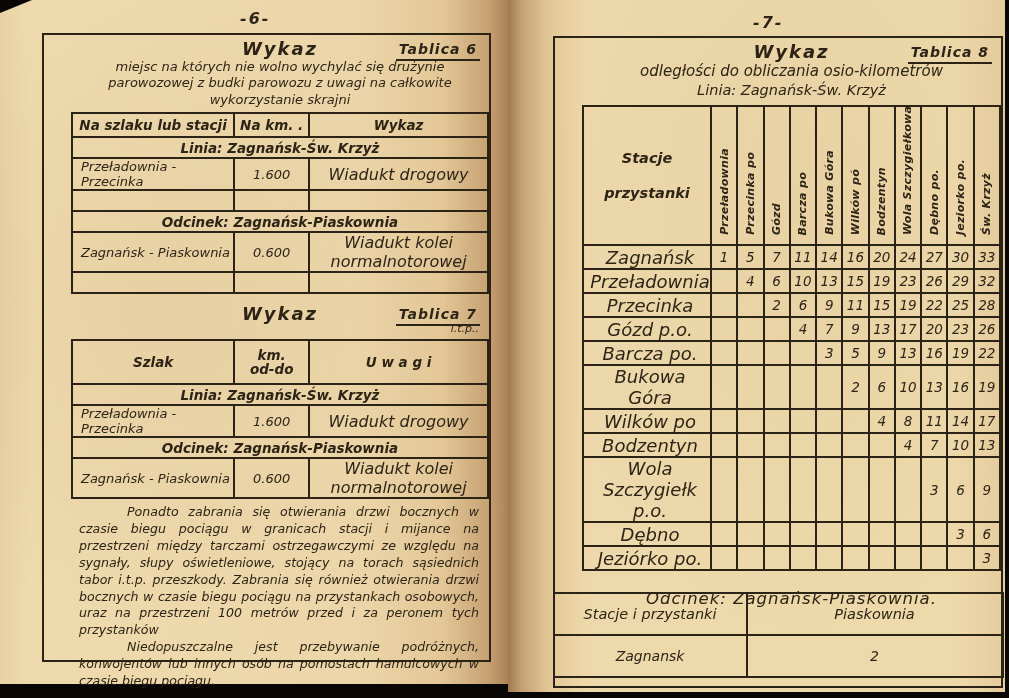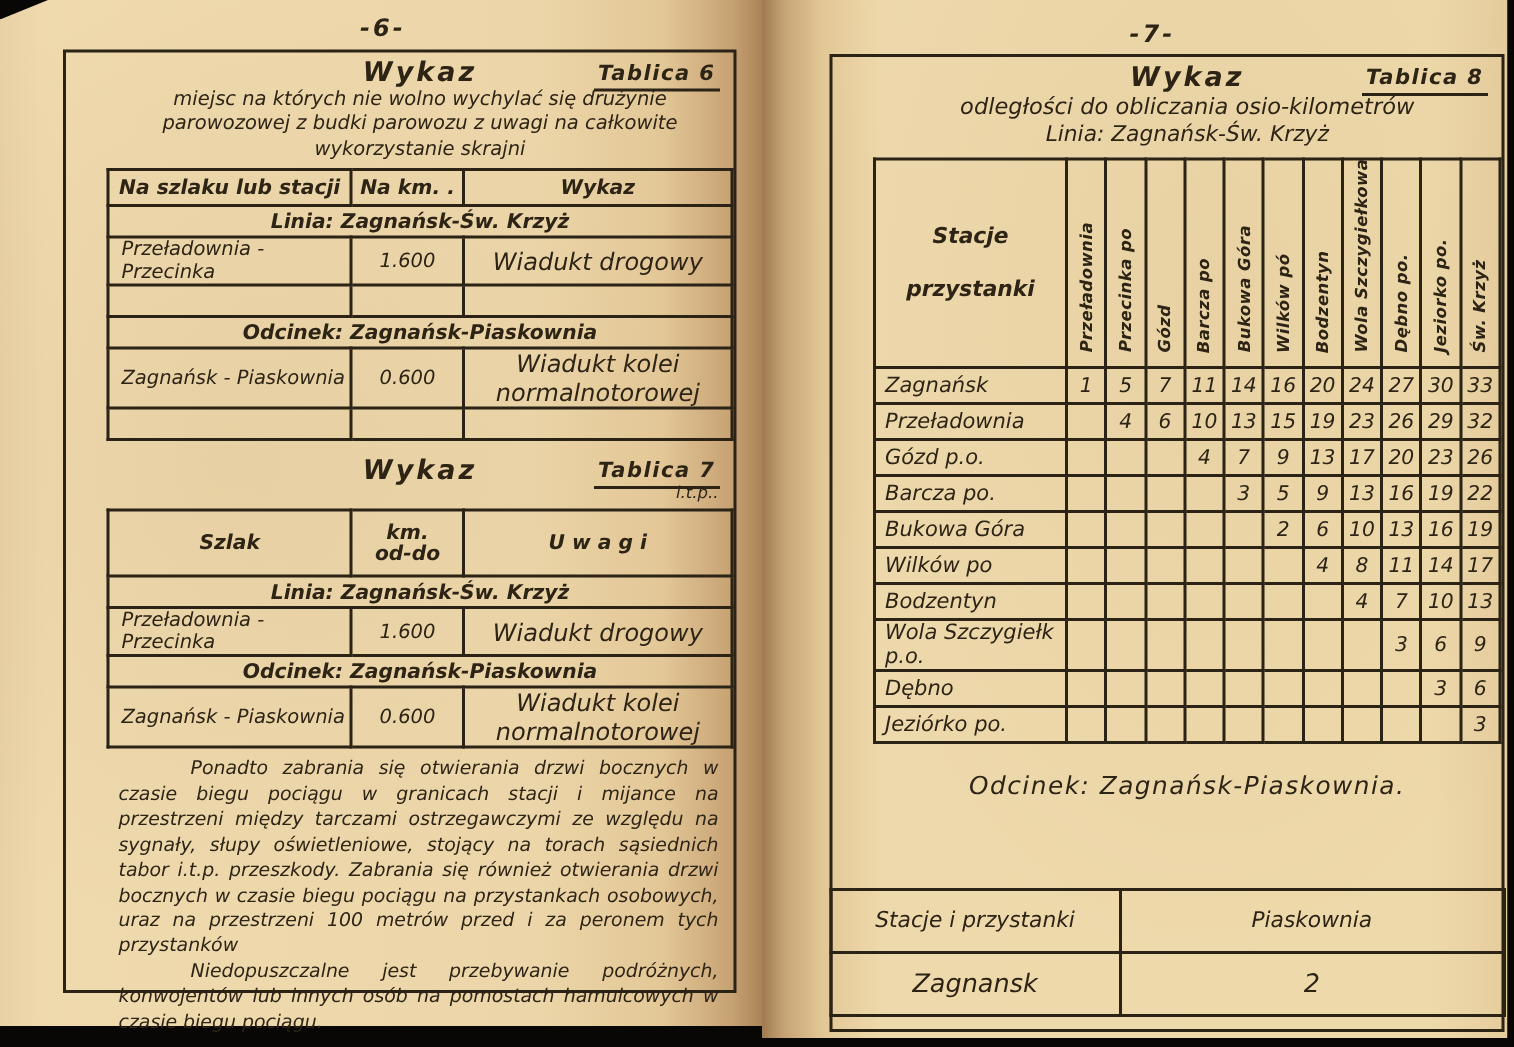--- a/index.html
+++ b/index.html
@@ -58,29 +58,29 @@
   .note { font-size:12.6px; line-height:1.34; text-align:justify; padding:0 10px 0 8px; font-style:italic; }
   .note.first { margin-top:5px; text-indent:48px; }
   .note.second { text-indent:48px; }
 
   #t8 { width:100%; border-collapse:collapse; table-layout:fixed; margin-top:6px; }
   #t8 th, #t8 td { border:2px solid #2a2316; padding:0; }
   #t8 th.corner { font-size:14.5px; font-weight:600; font-style:italic; line-height:2.4; }
   #t8 th.rot { height:136px; vertical-align:bottom; padding-bottom:5px; font-weight:600; }
   #t8 th.rot span { display:inline-block; writing-mode:vertical-rl; transform:rotate(180deg);
        font-size:11px; white-space:nowrap; max-height:128px; letter-spacing:0.3px; }
-  #t8 td.rowlabel { font-size:14px; text-align:left; padding-left:6px; height:24px; font-style:italic; }
+  #t8 td.rowlabel { font-size:18px; text-align:center; padding-left:6px; height:24px; font-style:italic; }
   #t8 td.val { font-size:13.5px; text-align:center; font-style:italic; font-weight:500; }
 
   .section-title { text-align:center; font-size:16.5px; margin-top:18px; letter-spacing:1px; font-style:italic; }
 
   .bt { position:absolute; left:-2.5px; right:-2.5px; bottom:8px; border-collapse:collapse; width:calc(100% + 5px); }
   .bt th, .bt td { border:2.5px solid #2a2316; height:42px; font-weight:normal; font-style:italic; }
   .bt th { font-size:14.5px; }
-  .bt td { font-size:17px; }
+  .bt td { font-size:14px; }
 </style>
 </head>
 <body>
 
 <div id="scan">
 
   <div class="page" id="page-left">
     <div class="pageno" id="pn6">-6-</div>
 
     <div class="box" id="box6">
@@ -235,20 +235,34 @@
               <td class="val">10</td>
               <td class="val">13</td>
               <td class="val">15</td>
               <td class="val">19</td>
               <td class="val">23</td>
               <td class="val">26</td>
               <td class="val">29</td>
               <td class="val">32</td>
             </tr>
             <tr>
+              <td class="rowlabel">Przecinka</td>
+              <td class="val"></td>
+              <td class="val"></td>
+              <td class="val">2</td>
+              <td class="val">6</td>
+              <td class="val">9</td>
+              <td class="val">11</td>
+              <td class="val">15</td>
+              <td class="val">19</td>
+              <td class="val">22</td>
+              <td class="val">25</td>
+              <td class="val">28</td>
+            </tr>
+            <tr>
               <td class="rowlabel">Gózd  p.o.</td>
               <td class="val"></td>
               <td class="val"></td>
               <td class="val"></td>
               <td class="val">4</td>
               <td class="val">7</td>
               <td class="val">9</td>
               <td class="val">13</td>
               <td class="val">17</td>
               <td class="val">20</td>

